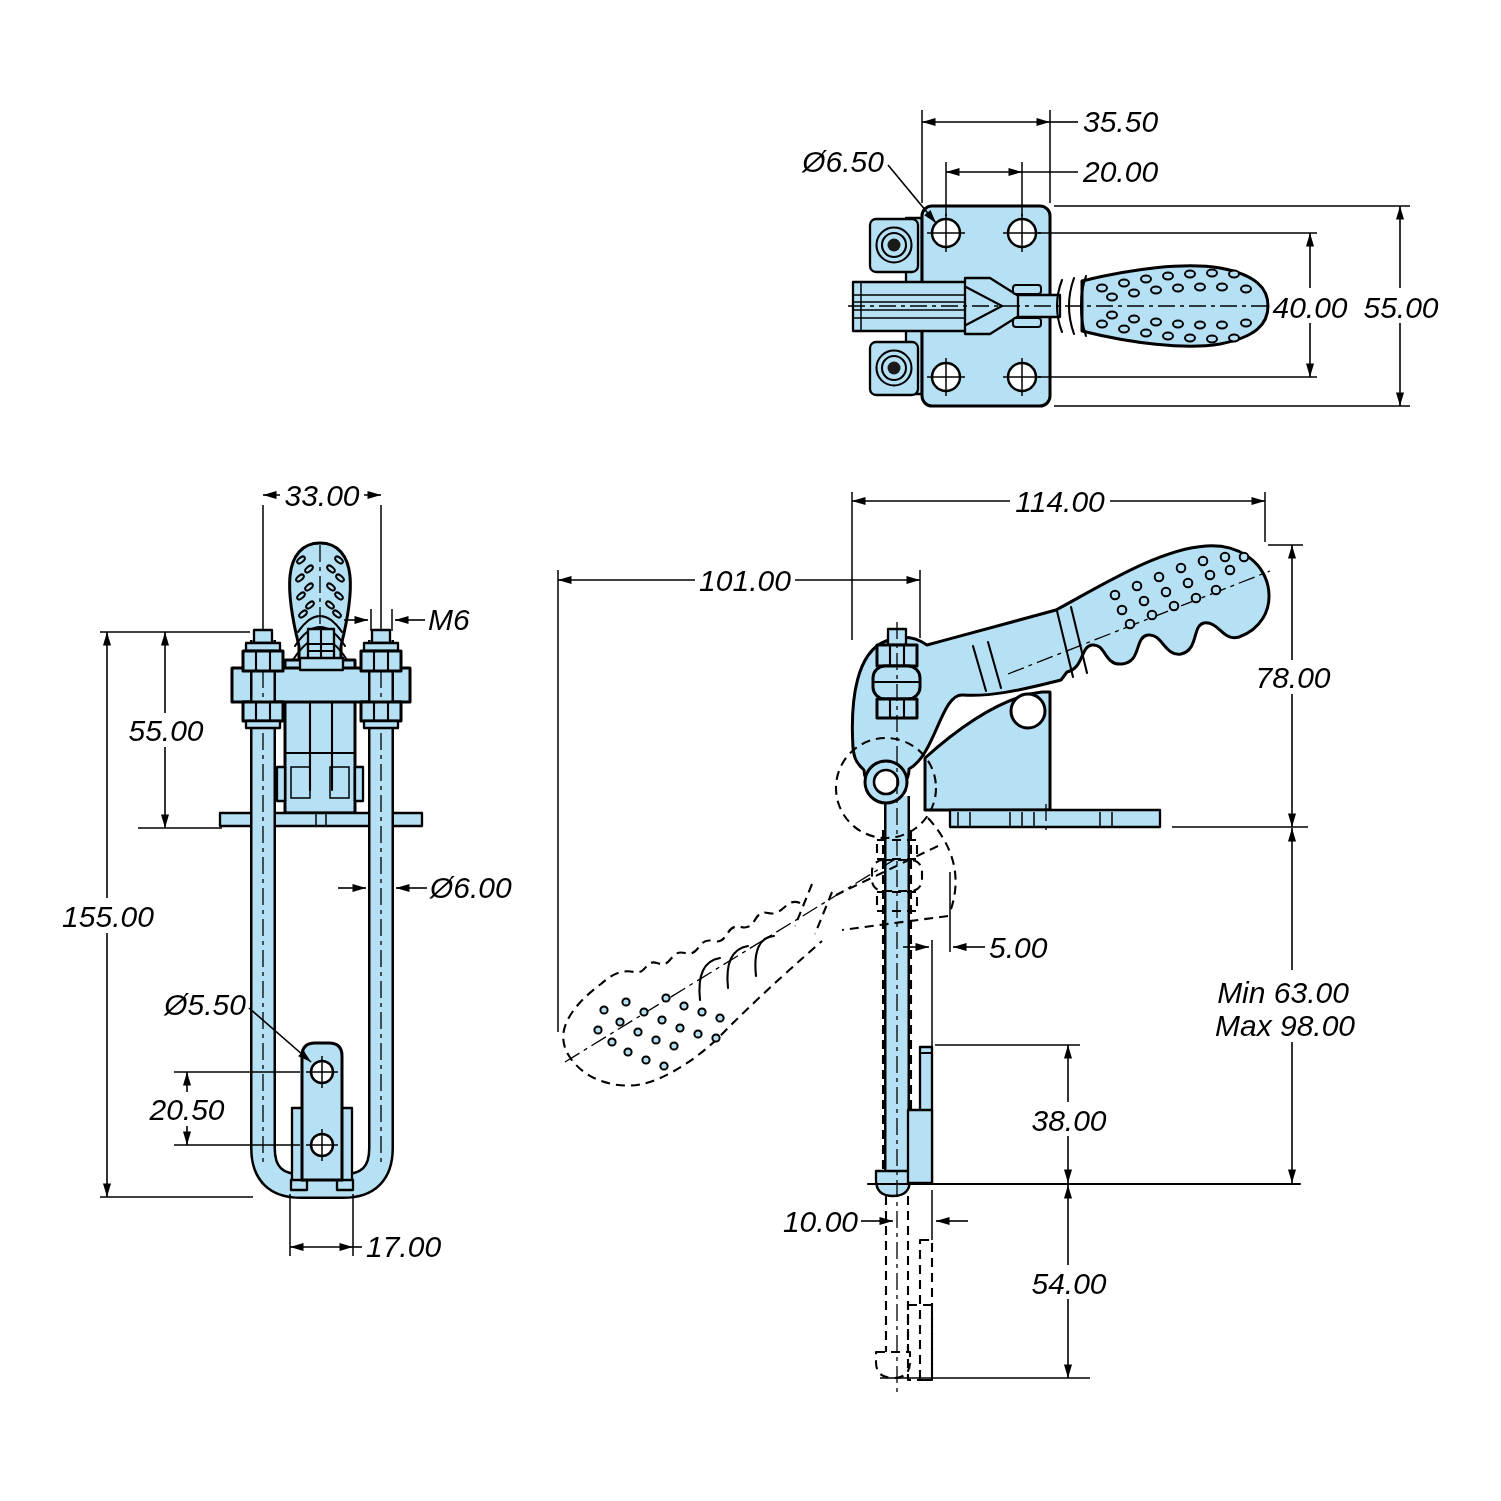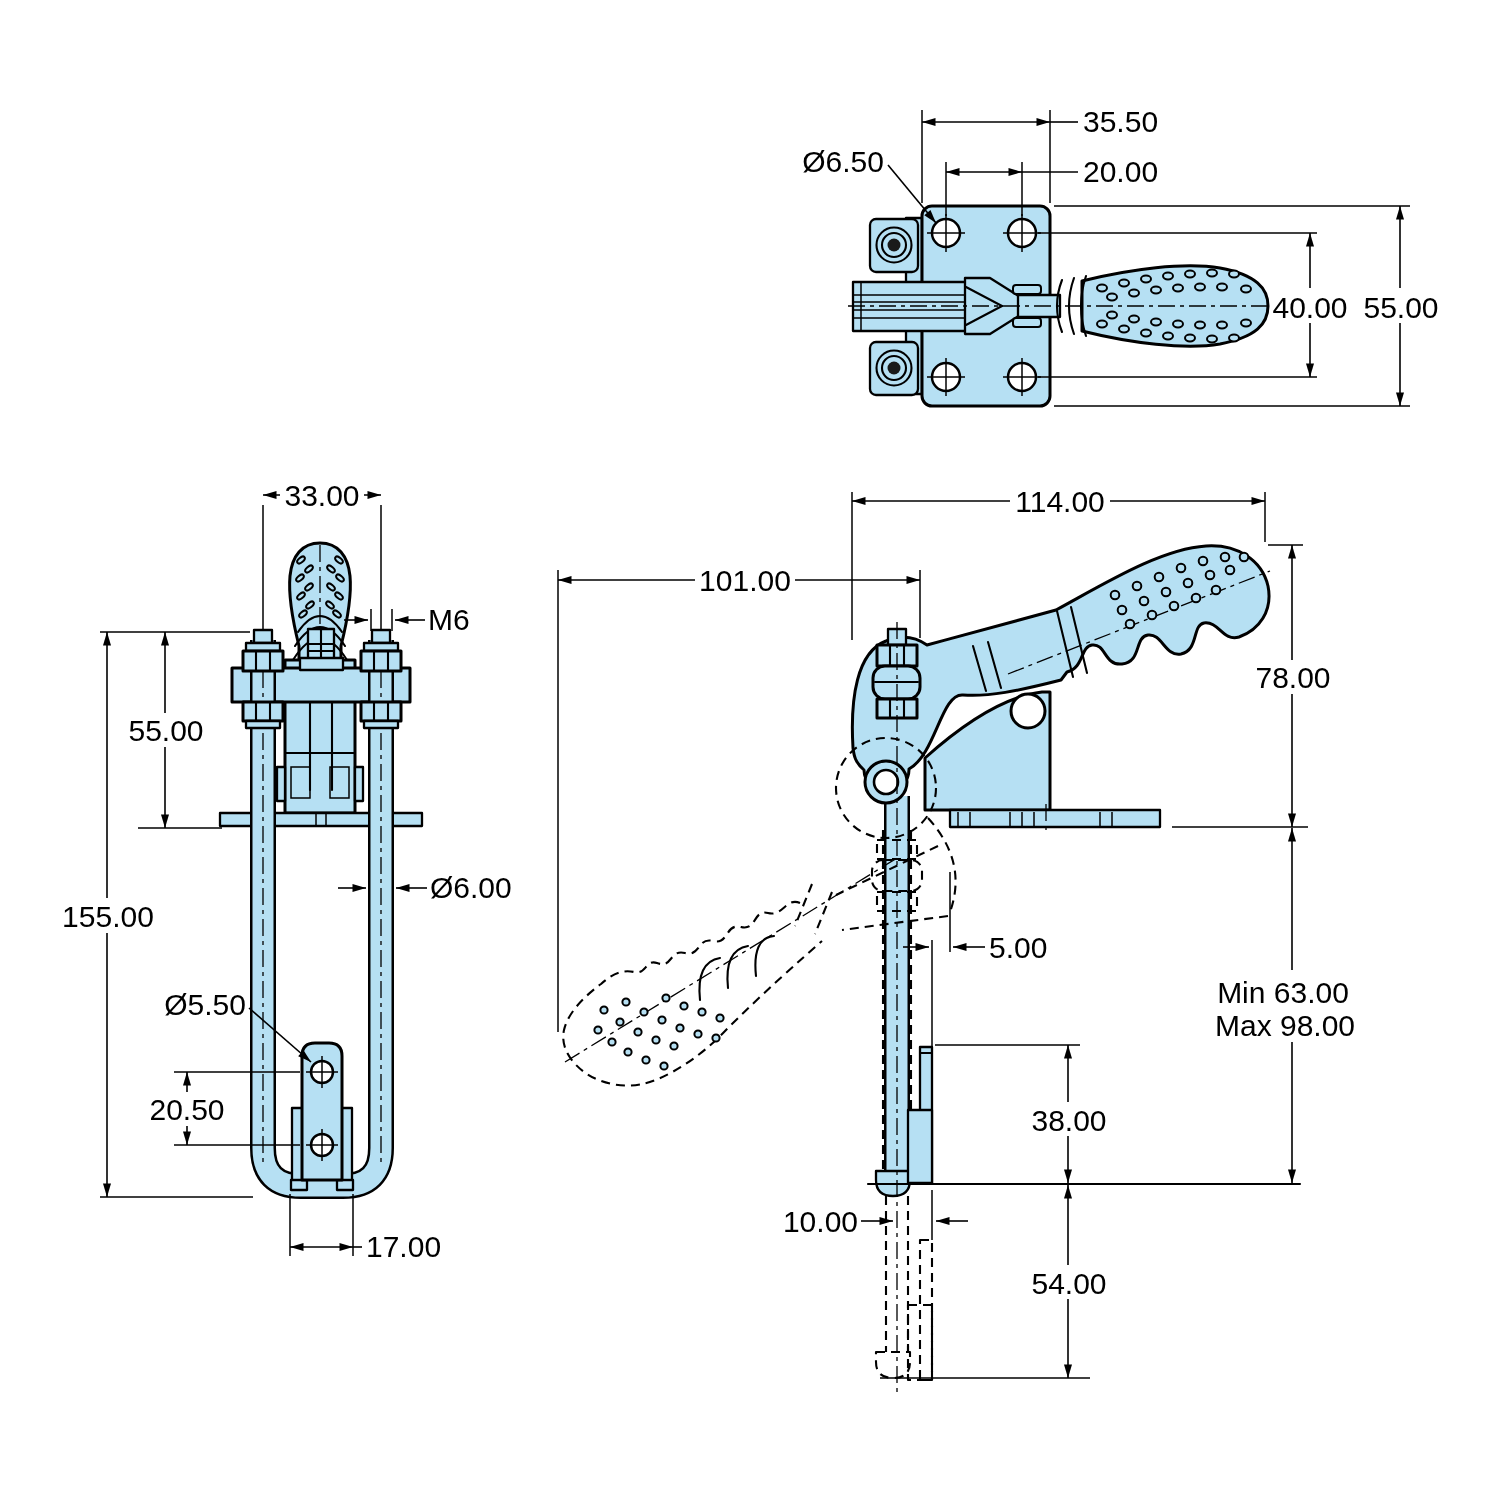--- a/index.html
+++ b/index.html
@@ -1,16 +1,16 @@
 <!DOCTYPE html>
 <html><head>
 <meta charset="utf-8">
 <style>
   html,body{margin:0;padding:0;background:#ffffff;}
-  .page{position:relative;width:1501px;height:1501px;background:#fff;overflow:hidden;}
+  .page{position:relative;width:1501px;height:1501px;background:#fff;overflow:hidden;font-style:italic;}
   svg{position:absolute;left:0;top:0;}
   
   .b{fill:#b6e0f3;stroke:#000;stroke-width:3;stroke-linejoin:round;stroke-linecap:round;}
   .b2{fill:#b6e0f3;stroke:#000;stroke-width:2.3;stroke-linejoin:round;stroke-linecap:round;}
   
   .t{stroke:#000;stroke-width:1.5;fill:none;}
   .t2{stroke:#000;stroke-width:2.1;fill:none;stroke-linecap:round;}
   
   .d{stroke:#000;stroke-width:2.1;fill:none;stroke-dasharray:9 6;stroke-linejoin:round;}
   

